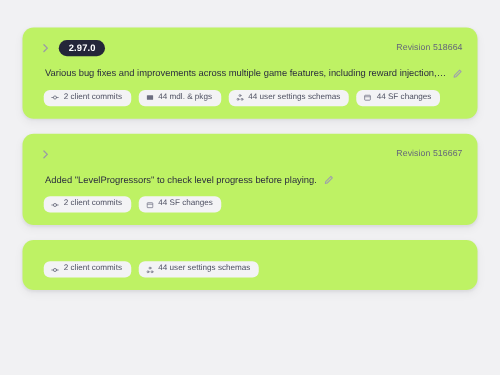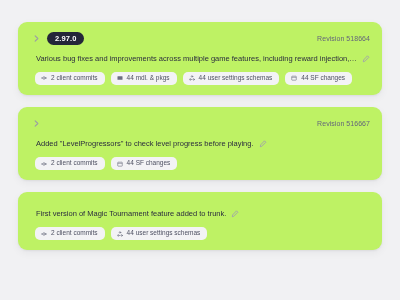--- a/index.html
+++ b/index.html
@@ -231,28 +231,20 @@
             <svg viewBox="0 0 10 10" width="6" height="6" fill="none" stroke="currentColor" stroke-width="1" stroke-linejoin="round">
               <rect x="1.2" y="2" width="7.6" height="6.6" rx="0.9"></rect>
               <line x1="1.2" y1="4" x2="8.8" y2="4" stroke-width="0.9"></line>
             </svg>
           </span>
     <span>44 SF changes</span>
   </div>
       </div>
   </div>
     <div class="card">
-    <div class="card-desc">
-      <span class="desc-text">First version of Magic Tournament feature added to trunk.</span>
-      <span class="edit-icon">
-        <svg viewBox="0 0 10 10" width="8" height="8" fill="none" stroke="currentColor" stroke-width="1.1" stroke-linecap="round" stroke-linejoin="round">
-            <path d="M7.2 1.4 8.6 2.8 3.4 8 1.6 8.4 2 6.6z"></path>
-          </svg>
-      </span>
-    </div>
     <div class="chip-row">
         <div class="chip">
     <span class="chip-icon">
             <svg viewBox="0 0 10 10" width="6" height="6" fill="none" stroke="currentColor" stroke-width="1.1" stroke-linecap="round">
               <circle cx="5" cy="5" r="2.1"></circle>
               <line x1="0.4" y1="5" x2="2.9" y2="5"></line>
               <line x1="7.1" y1="5" x2="9.6" y2="5"></line>
             </svg>
           </span>
     <span>2 client commits</span>

